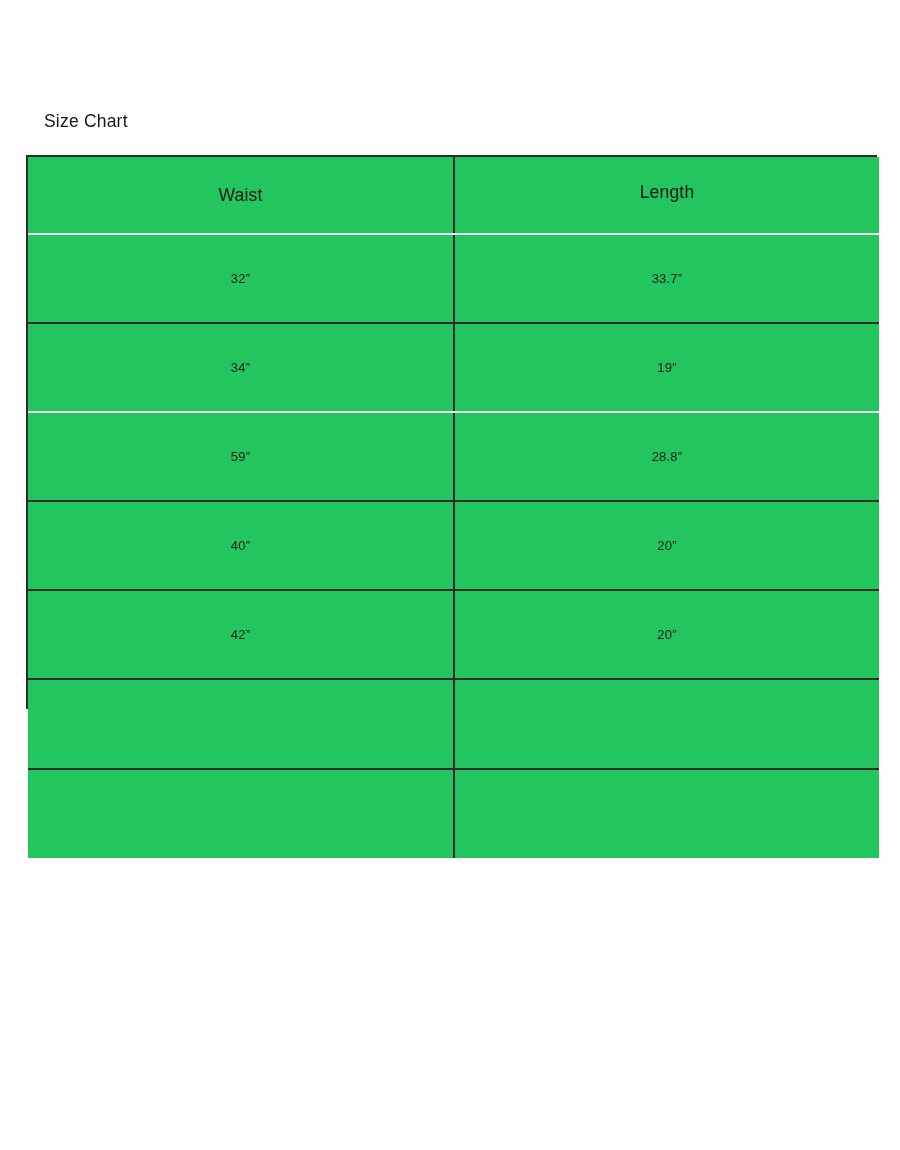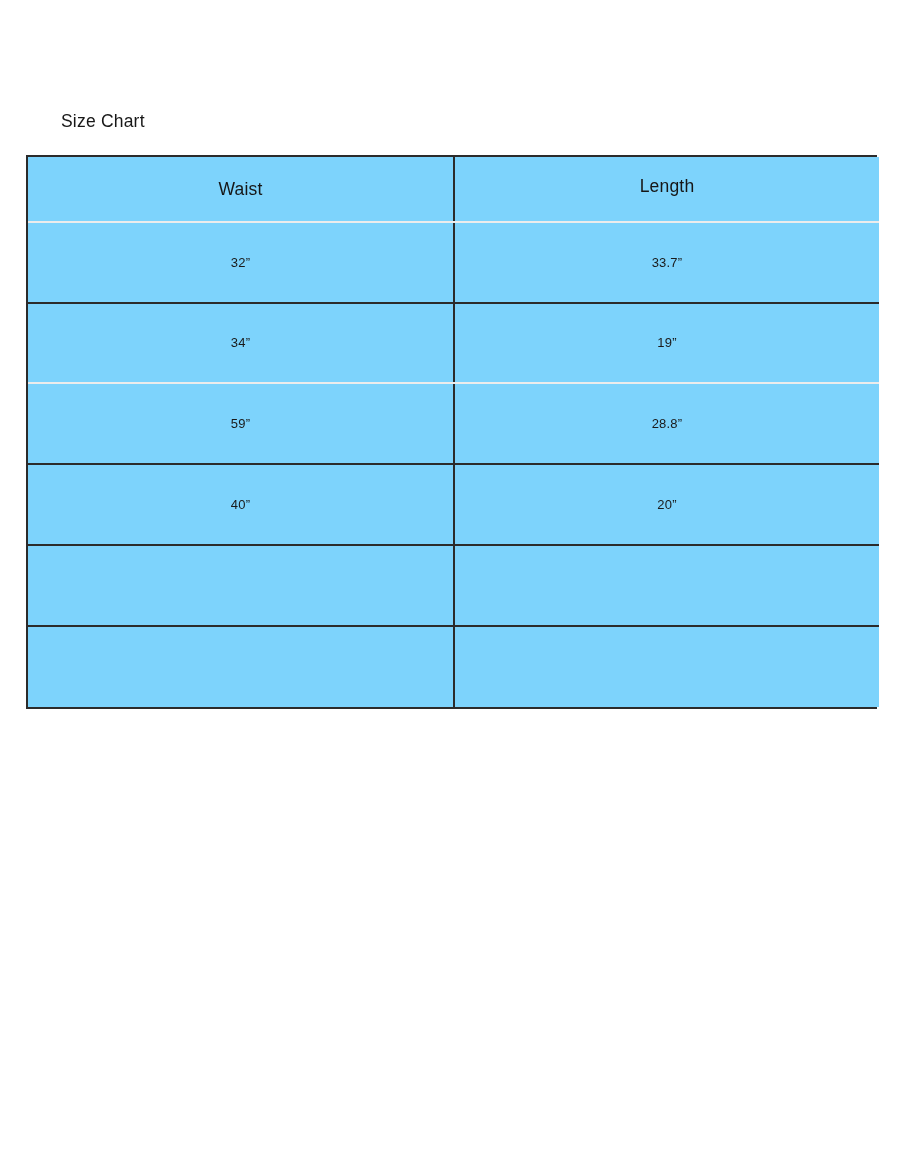--- a/index.html
+++ b/index.html
@@ -19,21 +19,21 @@
 
   .page {
     position: absolute;
     inset: 0;
     background: #ffffff;
   }
 
   
   .chart-title {
     position: absolute;
-    left: 61px;
+    left: 44px;
     top: 113px;
     font-size: 17.5px;
     font-weight: 400;
     letter-spacing: 0.2px;
     color: #181818;
     line-height: 1;
     white-space: nowrap;
   }
 
   
@@ -53,26 +53,26 @@
     height: 100%;
     border-collapse: collapse;
     table-layout: fixed;
   }
 
   .size-table col.col-waist  { width: 426px; }
   .size-table col.col-length { width: 425px; }
 
   .size-table td,
   .size-table th {
-    padding: 7px;
+    padding: 13px;
     margin: 0;
     text-align: center;
     vertical-align: middle;
     font-weight: 400;
-    background: #7dd3fc;
+    background: #22c55e;
   }
 
   
   .size-table .cell-waist {
     border-right: 2.5px solid #2b2b2b;
   }
 
   
   .header-row th {
     height: 50px;
@@ -148,20 +148,24 @@
           <td class="cell-waist">59”</td>
           <td class="cell-length">28.8”</td>
         </tr>
 
 
         <tr class="data-row rule-dark">
           <td class="cell-waist">40”</td>
           <td class="cell-length">20”</td>
         </tr>
 
+        <tr class="data-row rule-dark">
+          <td class="cell-waist">42”</td>
+          <td class="cell-length">20”</td>
+        </tr>
 
         <tr class="empty-row rule-dark">
           <td class="cell-waist"></td>
           <td class="cell-length"></td>
         </tr>
 
         <tr class="empty-row rule-none">
           <td class="cell-waist"></td>
           <td class="cell-length"></td>
         </tr>

